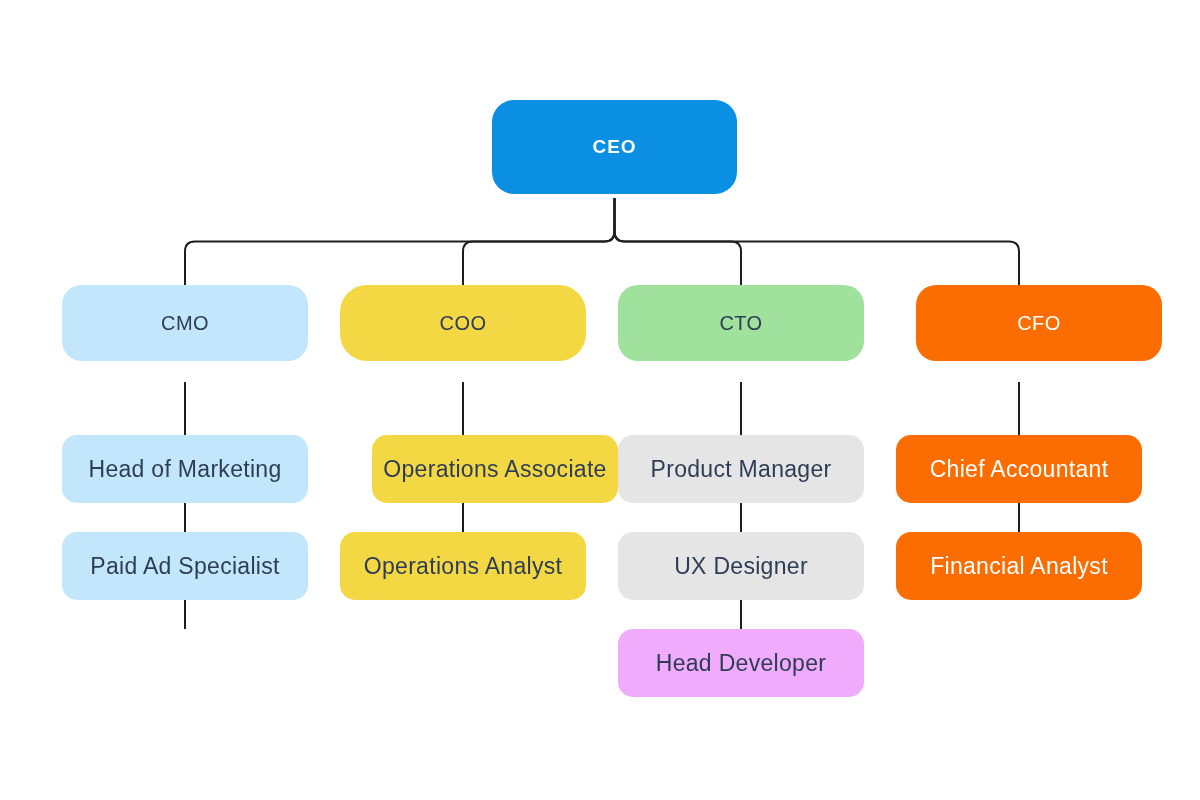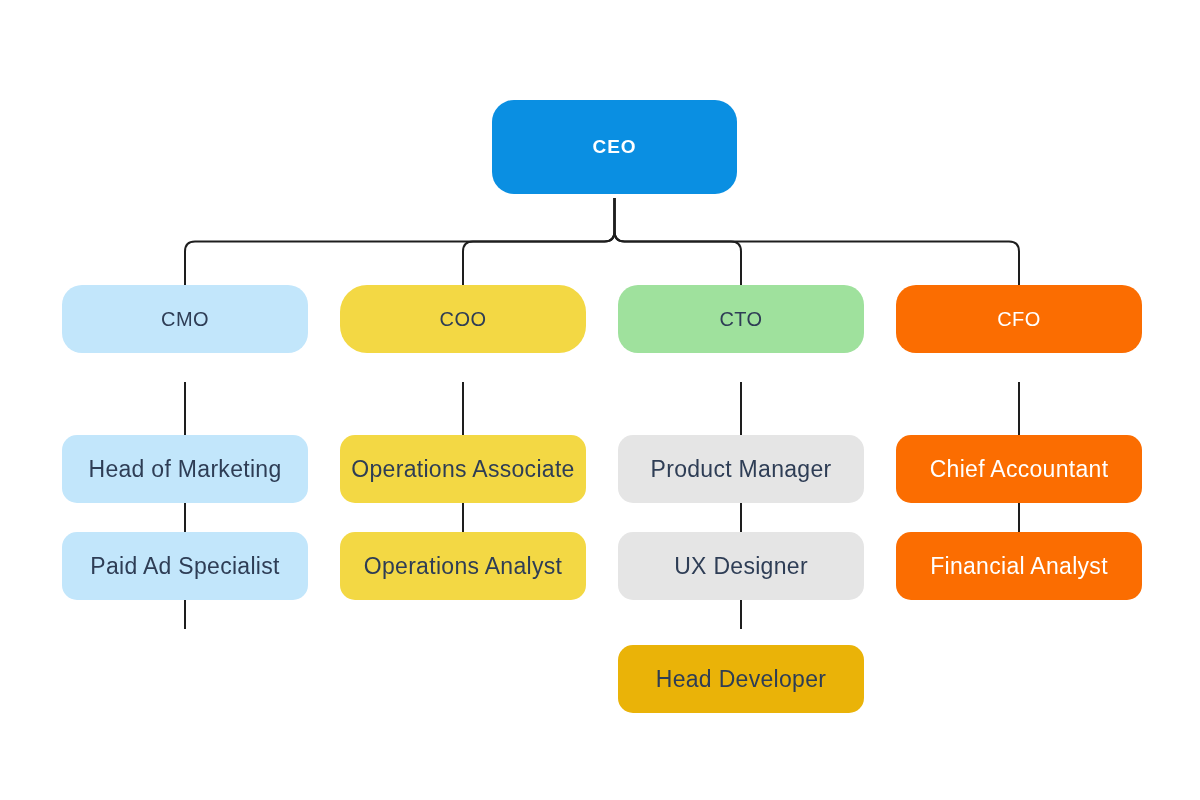--- a/index.html
+++ b/index.html
@@ -40,21 +40,21 @@
     width: 245px;
     height: 94px;
     border-radius: 22px;
     font-size: 19px;
     font-weight: bold;
     letter-spacing: 1px;
   }
   .parent-node {
     top: 285px;
     width: 246px;
-    height: 68px;
+    height: 76px;
     border-radius: 20px;
     font-size: 20px;
     letter-spacing: 0.4px;
   }
   .child-node {
     width: 246px;
     height: 68px;
     border-radius: 15px;
     font-size: 23px;
     letter-spacing: 0.3px;
@@ -96,25 +96,25 @@
     </g>
   </svg>
 
   <div class="node root-node" style="background-color: rgb(10, 143, 226); color: rgb(255, 255, 255);">CEO</div>
 
   <div class="node parent-node col-0" style="background-color: rgb(194, 230, 251); color: rgb(46, 61, 85);">CMO</div>
   <div class="node child-node col-0 row-0" style="background-color: rgb(194, 230, 251); color: rgb(46, 61, 85);">Head of Marketing</div>
   <div class="node child-node col-0 row-1" style="background-color: rgb(194, 230, 251); color: rgb(46, 61, 85);">Paid Ad Specialist</div>
 
   <div class="node parent-node col-1" style="background-color: rgb(243, 216, 68); color: rgb(46, 61, 85); border-radius: 27px;">COO</div>
-  <div class="node child-node col-1 row-0" style="background-color: rgb(243, 216, 68); color: rgb(46, 61, 85);">Operations Associate</div>
+  <div class="node child-node col-1 row-0" style="background-color: rgb(243, 216, 68); color: rgb(46, 61, 85); margin-left: 32px;">Operations Associate</div>
   <div class="node child-node col-1 row-1" style="background-color: rgb(243, 216, 68); color: rgb(46, 61, 85);">Operations Analyst</div>
 
   <div class="node parent-node col-2" style="background-color: rgb(159, 225, 157); color: rgb(46, 61, 85);">CTO</div>
   <div class="node child-node col-2 row-0" style="background-color: #e5e5e5; color: rgb(46, 61, 85);">Product Manager</div>
   <div class="node child-node col-2 row-1" style="background-color: #e5e5e5; color: rgb(46, 61, 85);">UX Designer</div>
-  <div class="node child-node col-2 row-2" style="background-color: #eab308; color: rgb(46, 61, 85); margin-top: 16px;">Head Developer</div>
+  <div class="node child-node col-2 row-2" style="background-color: #f0abfc; color: rgb(46, 61, 85);">Head Developer</div>
 
-  <div class="node parent-node col-3" style="background-color: rgb(251, 109, 1); color: rgb(255, 255, 255);">CFO</div>
+  <div class="node parent-node col-3" style="background-color: rgb(251, 109, 1); color: rgb(255, 255, 255); margin-left: 20px;">CFO</div>
   <div class="node child-node col-3 row-0" style="background-color: rgb(251, 109, 1); color: rgb(255, 255, 255);">Chief Accountant</div>
   <div class="node child-node col-3 row-1" style="background-color: rgb(251, 109, 1); color: rgb(255, 255, 255);">Financial Analyst</div>
 
 </div>
 
 </body></html>

